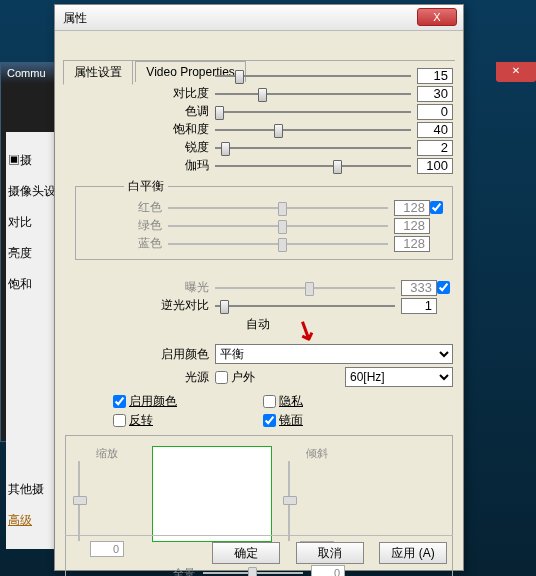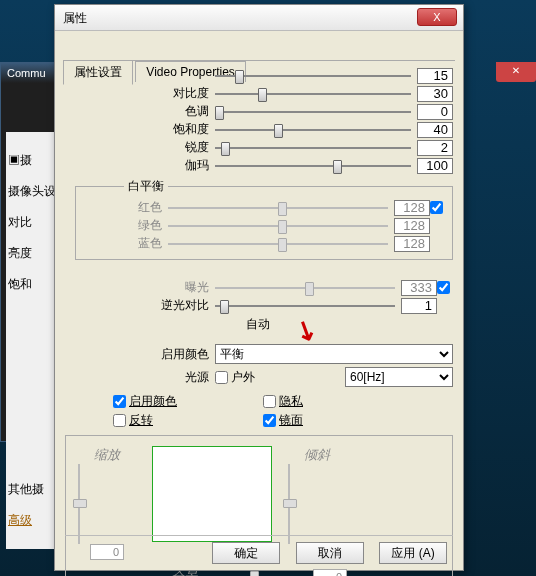--- a/index.html
+++ b/index.html
@@ -35,21 +35,21 @@
   legend { padding:0 4px;margin-left:42px; }
   .chk { width:13px; height:13px; vertical-align:middle; margin:0 3px 0 0;}
   .autorow { text-align:center; padding-right:2px; margin:2px 0 11px 0;}
   .formrow { display:flex; align-items:center; margin-bottom:3px;}
   .formrow .lbl{ width:150px;}
   select { height:20px; border:1px solid #7a7a7a; background:#fff; font-size:12px;}
   .checkcols { display:flex; margin:4px 0 4px 48px;text-decoration:underline;}
   .checkcols .col{ width:150px;}
   .checkcols label{ display:block; margin:2px 0;}
   .previewgrp { border:1px solid #aaa; padding:10px 6px 6px 6px; margin-top:4px; position:relative; height:150px;}
-  .pvlbl { color:#888; font-size:13px;font-style:italic;}
+  .pvlbl { color:#888; font-size:11px;}
   .pvval { width:34px; height:16px; border:1px solid #aaa; background:#fff; color:#888; text-align:right; padding:0 4px; font-size:11px; line-height:14px; display:inline-block;}
   .vslide { width:14px; height:80px; position:relative; }
   .vslide .track{ left:6px; right:auto; top:0; bottom:0; width:2px; height:auto;}
   .vslide .thumb{ left:1px; top:35px; width:14px; height:9px;}
   .preview { width:120px; height:96px; border:1px solid #2a2; background:#fff;}
   .btnrow { text-align:center; margin:4px 0;}
   .btn { display:inline-block; min-width:68px; height:22px; line-height:20px; background:linear-gradient(#fdfdfd,#e1e1e1); border:1px solid #888; margin:0 6px; text-align:center; cursor:pointer; padding:0 4px;}
   .footer { position:absolute; bottom:6px; right:10px; left:10px; border-top:1px solid #bbb; padding-top:6px; text-align:right;}
   .arrow { position:absolute; color:#c00; font-size:26px; transform:rotate(25deg); pointer-events:none; font-weight:bold;}
   .hslide { height:14px; position:relative; width:100px;}

